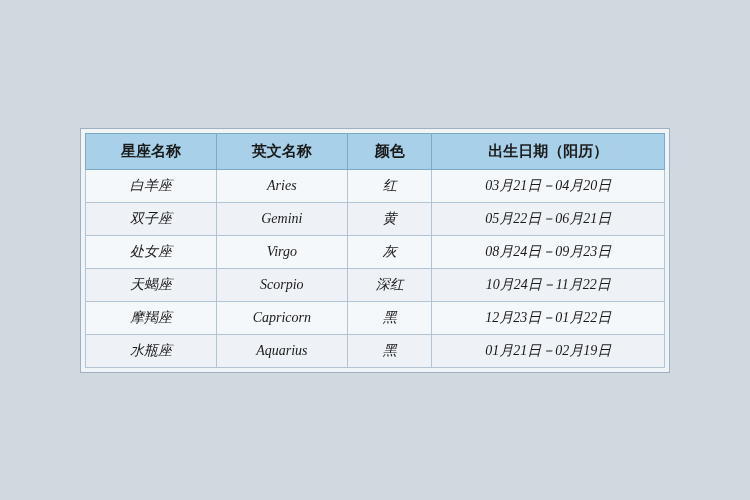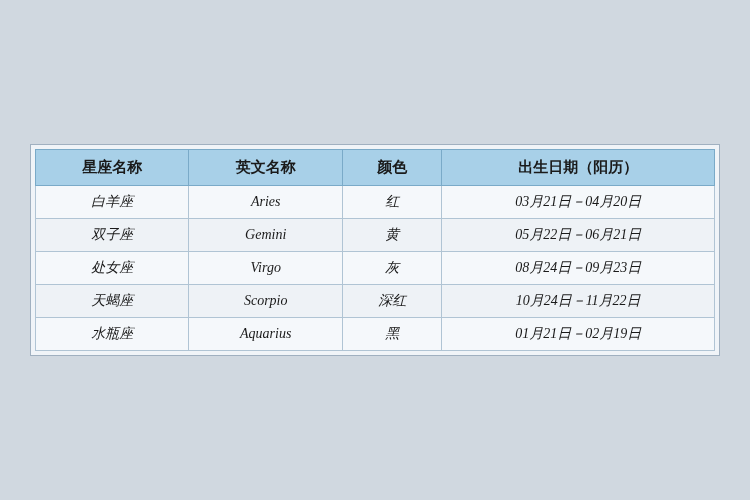--- a/index.html
+++ b/index.html
@@ -19,21 +19,21 @@
     }
 
     .table-container {
       background-color: #f0f4f8;
       border: 1px solid #a0b0c0;
       padding: 4px;
     }
 
     table {
       border-collapse: collapse;
-      width: 680px;
+      width: 580px;
     }
 
     thead tr th {
       background-color: #a8d0e8;
       border: 1px solid #7aaac8;
       padding: 8px 12px;
       text-align: center;
       font-size: 15px;
       font-weight: bold;
       color: #1a1a1a;
@@ -87,20 +87,26 @@
           <td>灰</td>
           <td>08月24日－09月23日</td>
         </tr>
         <tr>
           <td>天蝎座</td>
           <td>Scorpio</td>
           <td>深红</td>
           <td>10月24日－11月22日</td>
         </tr>
         <tr>
+          <td>摩羯座</td>
+          <td>Capricorn</td>
+          <td>黑</td>
+          <td>12月23日－01月22日</td>
+        </tr>
+        <tr>
           <td>水瓶座</td>
           <td>Aquarius</td>
           <td>黑</td>
           <td>01月21日－02月19日</td>
         </tr>
       </tbody>
   </table>
 </div>
 
 </body></html>

